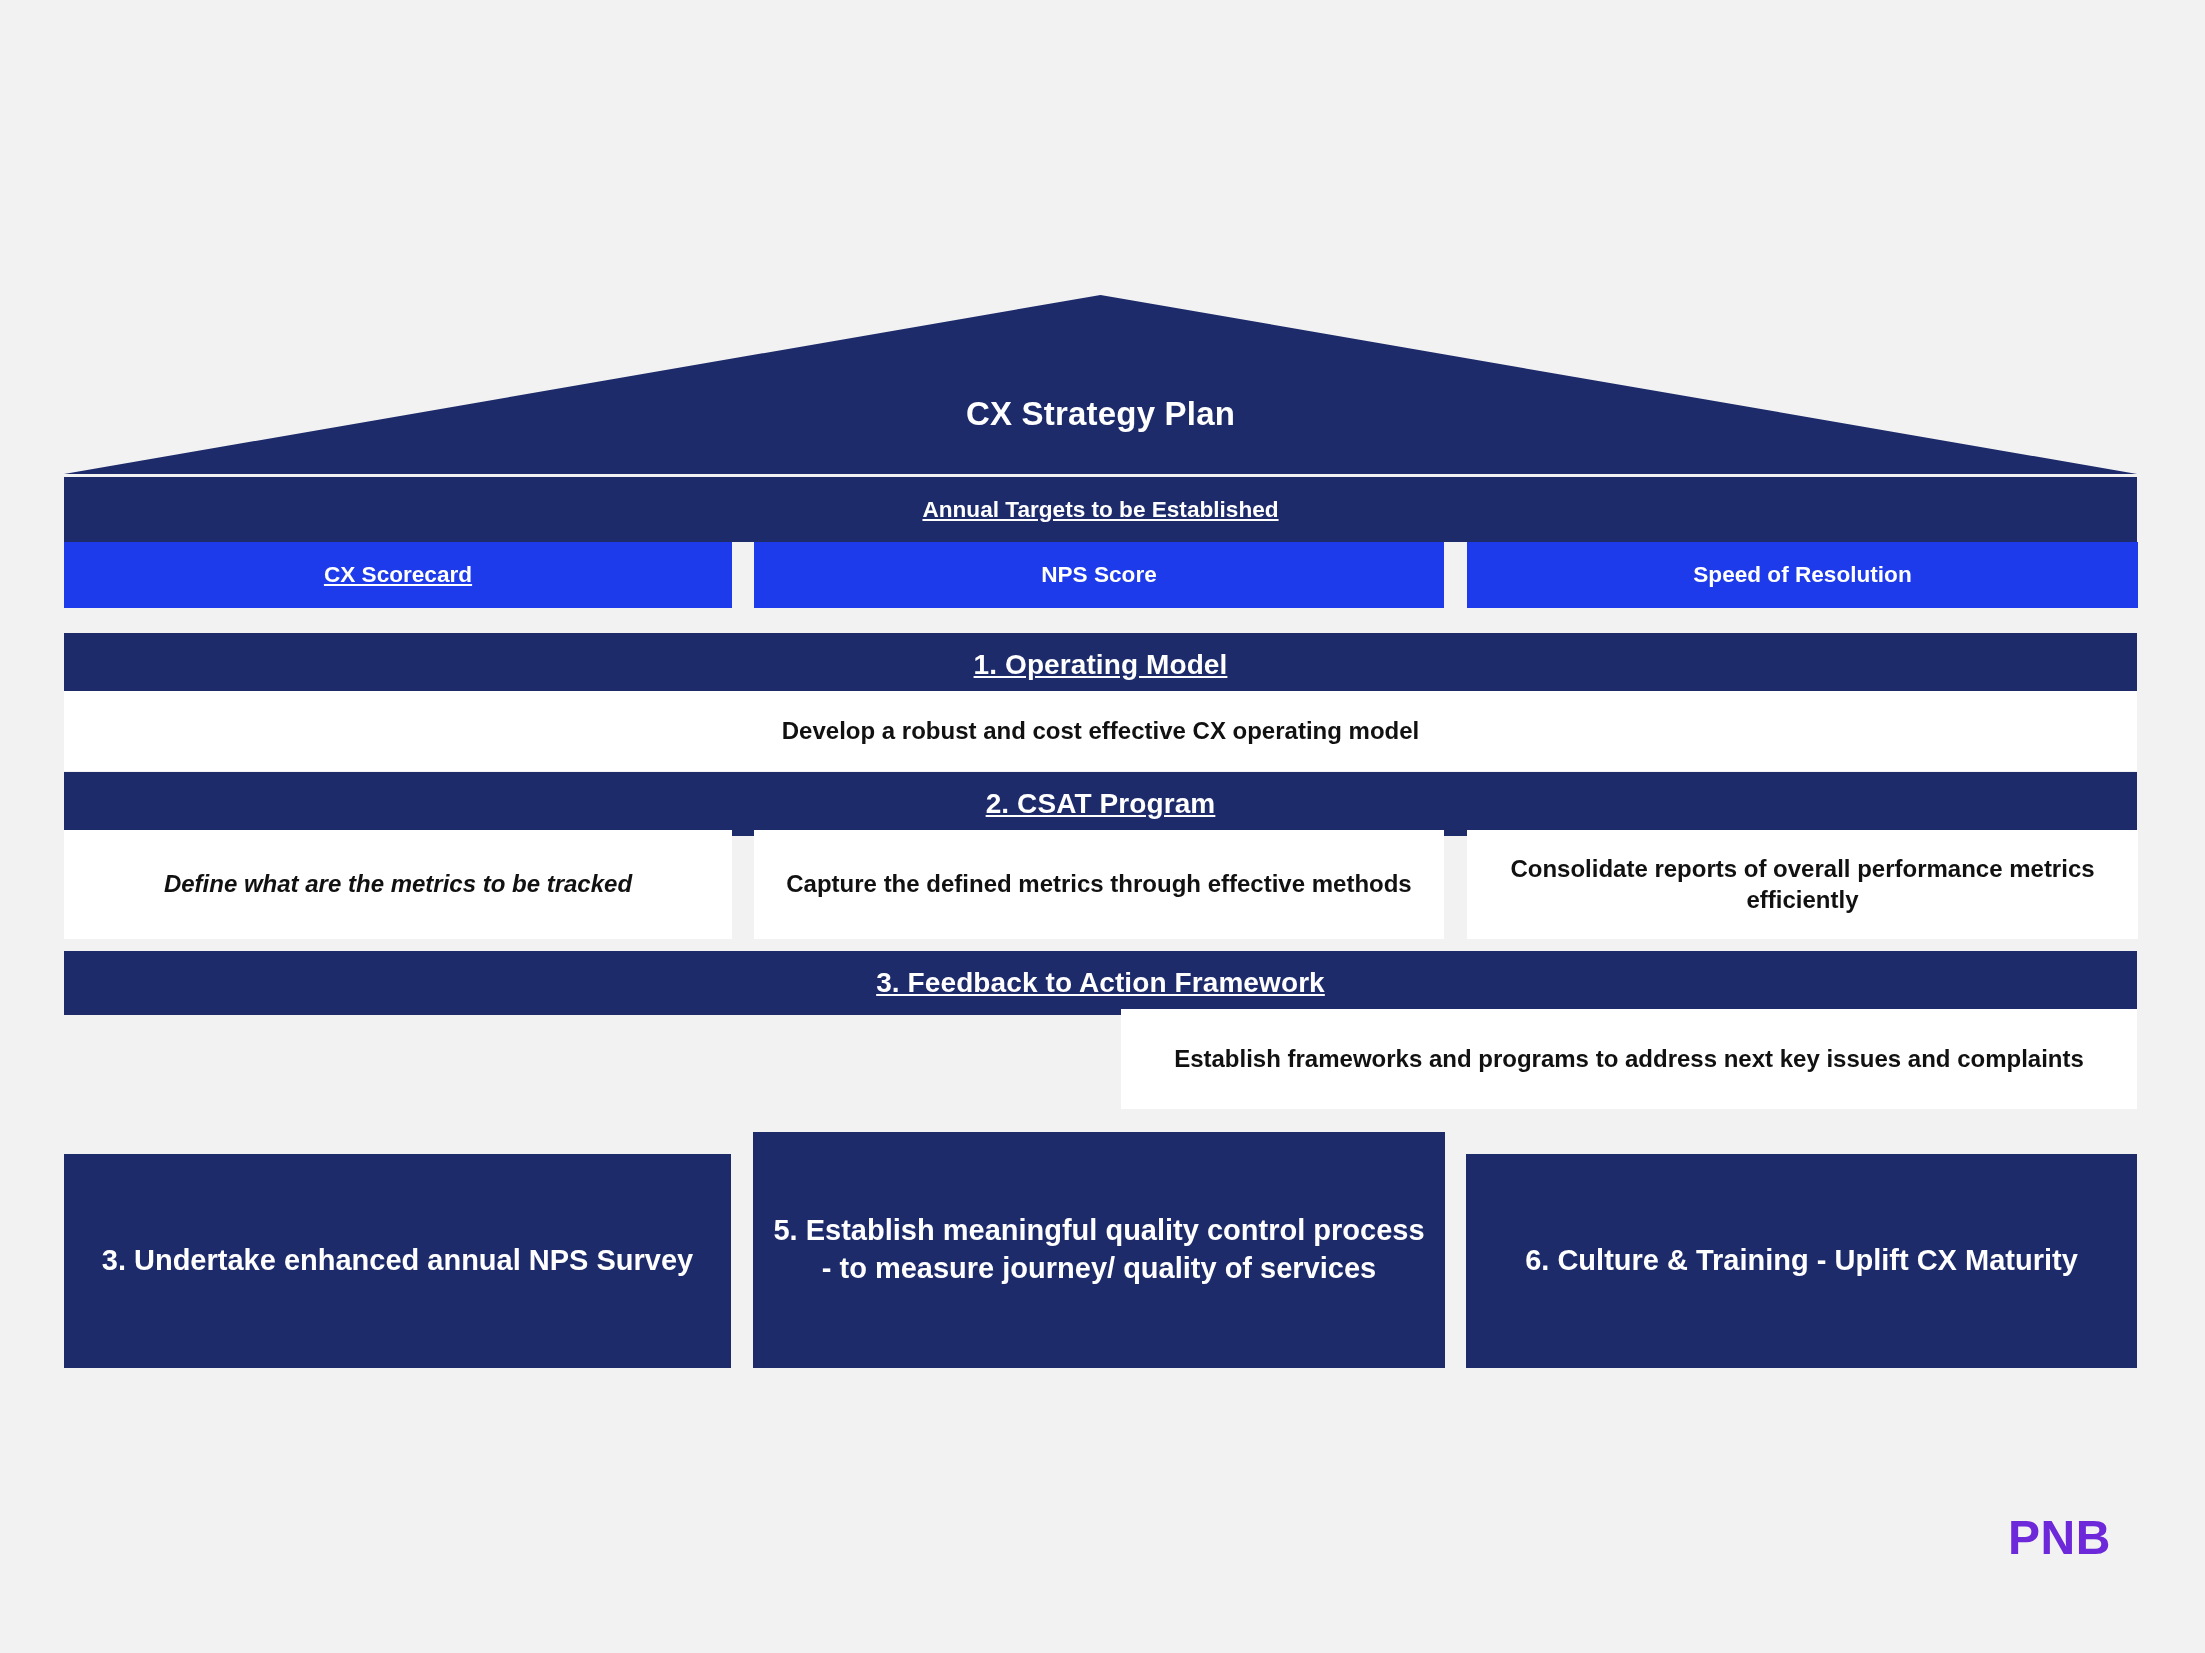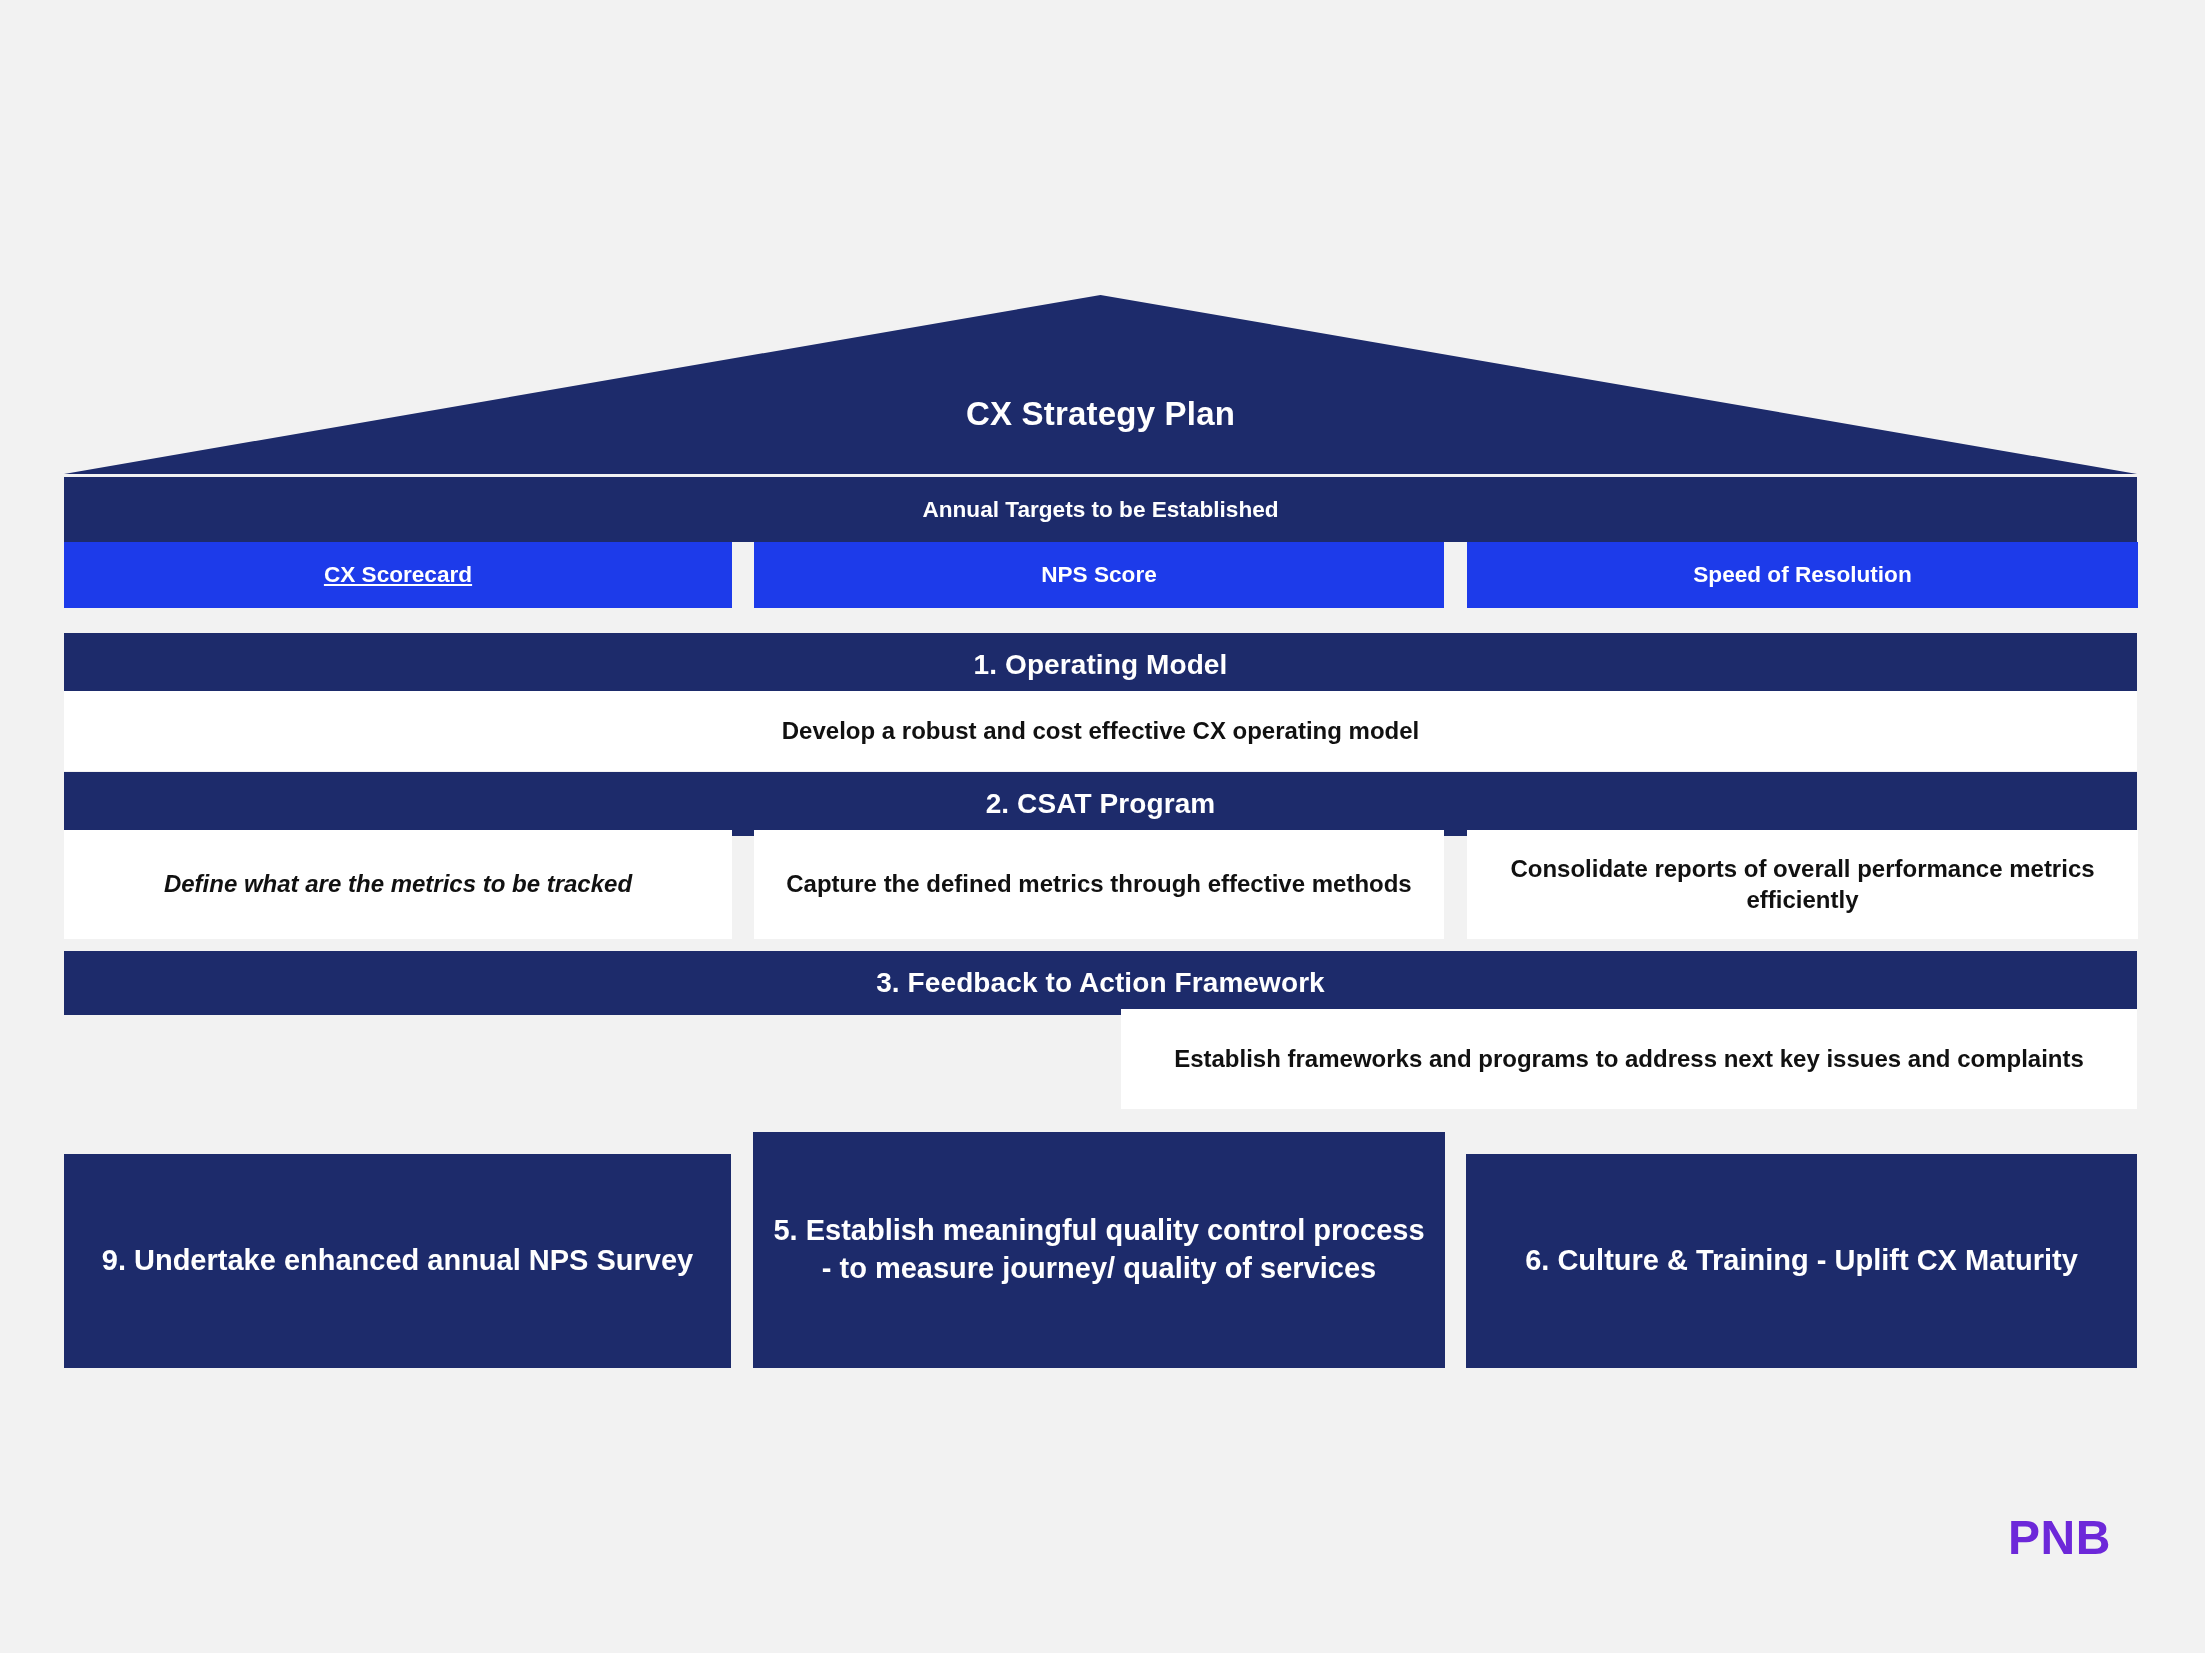--- a/index.html
+++ b/index.html
@@ -53,20 +53,21 @@
 
   
   .band {
     position: absolute;
     background: #1d2b6b;
     color: #ffffff;
     display: flex;
     align-items: center;
     justify-content: center;
     text-align: center;
+    text-decoration: underline;
   }
   .band-sub {
     font-size: 22.6px;
     font-weight: bold;
   }
   .band-heading {
     font-size: 28px;
     font-weight: bold;
     letter-spacing: 0.1px;
   }
@@ -241,21 +242,21 @@
   </div>
 
   <div class="band sec-head sec-head-3">
     <span class="band-heading">3. Feedback to Action Framework</span>
   </div>
   <div class="panel panel-fb fb-2">
     <span>Establish frameworks and programs to address next key issues and complaints</span>
   </div>
 
   <div class="pillar pillar-4">
-    <span>9. Undertake enhanced annual NPS Survey</span>
+    <span>3. Undertake enhanced annual NPS Survey</span>
   </div>
   <div class="pillar pillar-5">
     <span>5.  Establish meaningful quality control process - to measure journey/ quality of services</span>
   </div>
   <div class="pillar pillar-6">
     <span>6. Culture &amp; Training - Uplift CX Maturity</span>
   </div>
 
   <div class="logo">PNB</div>
 

